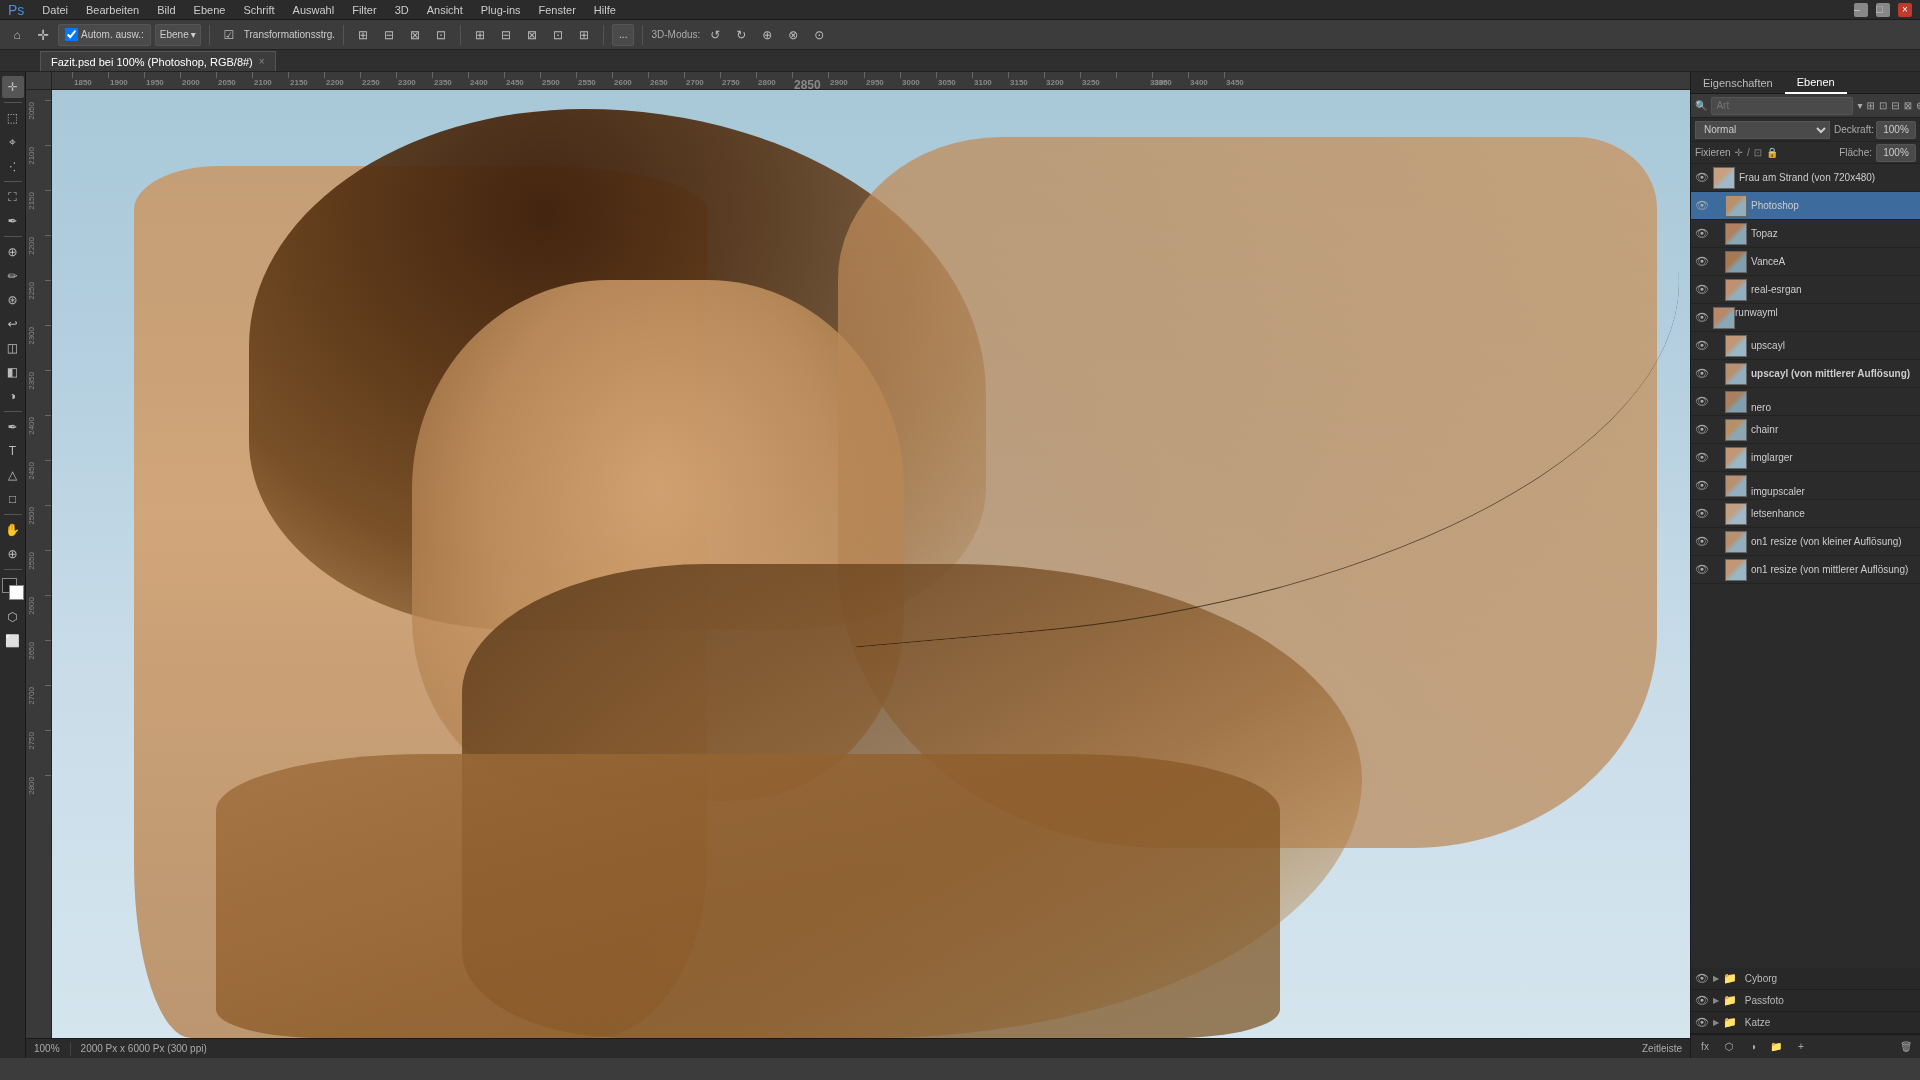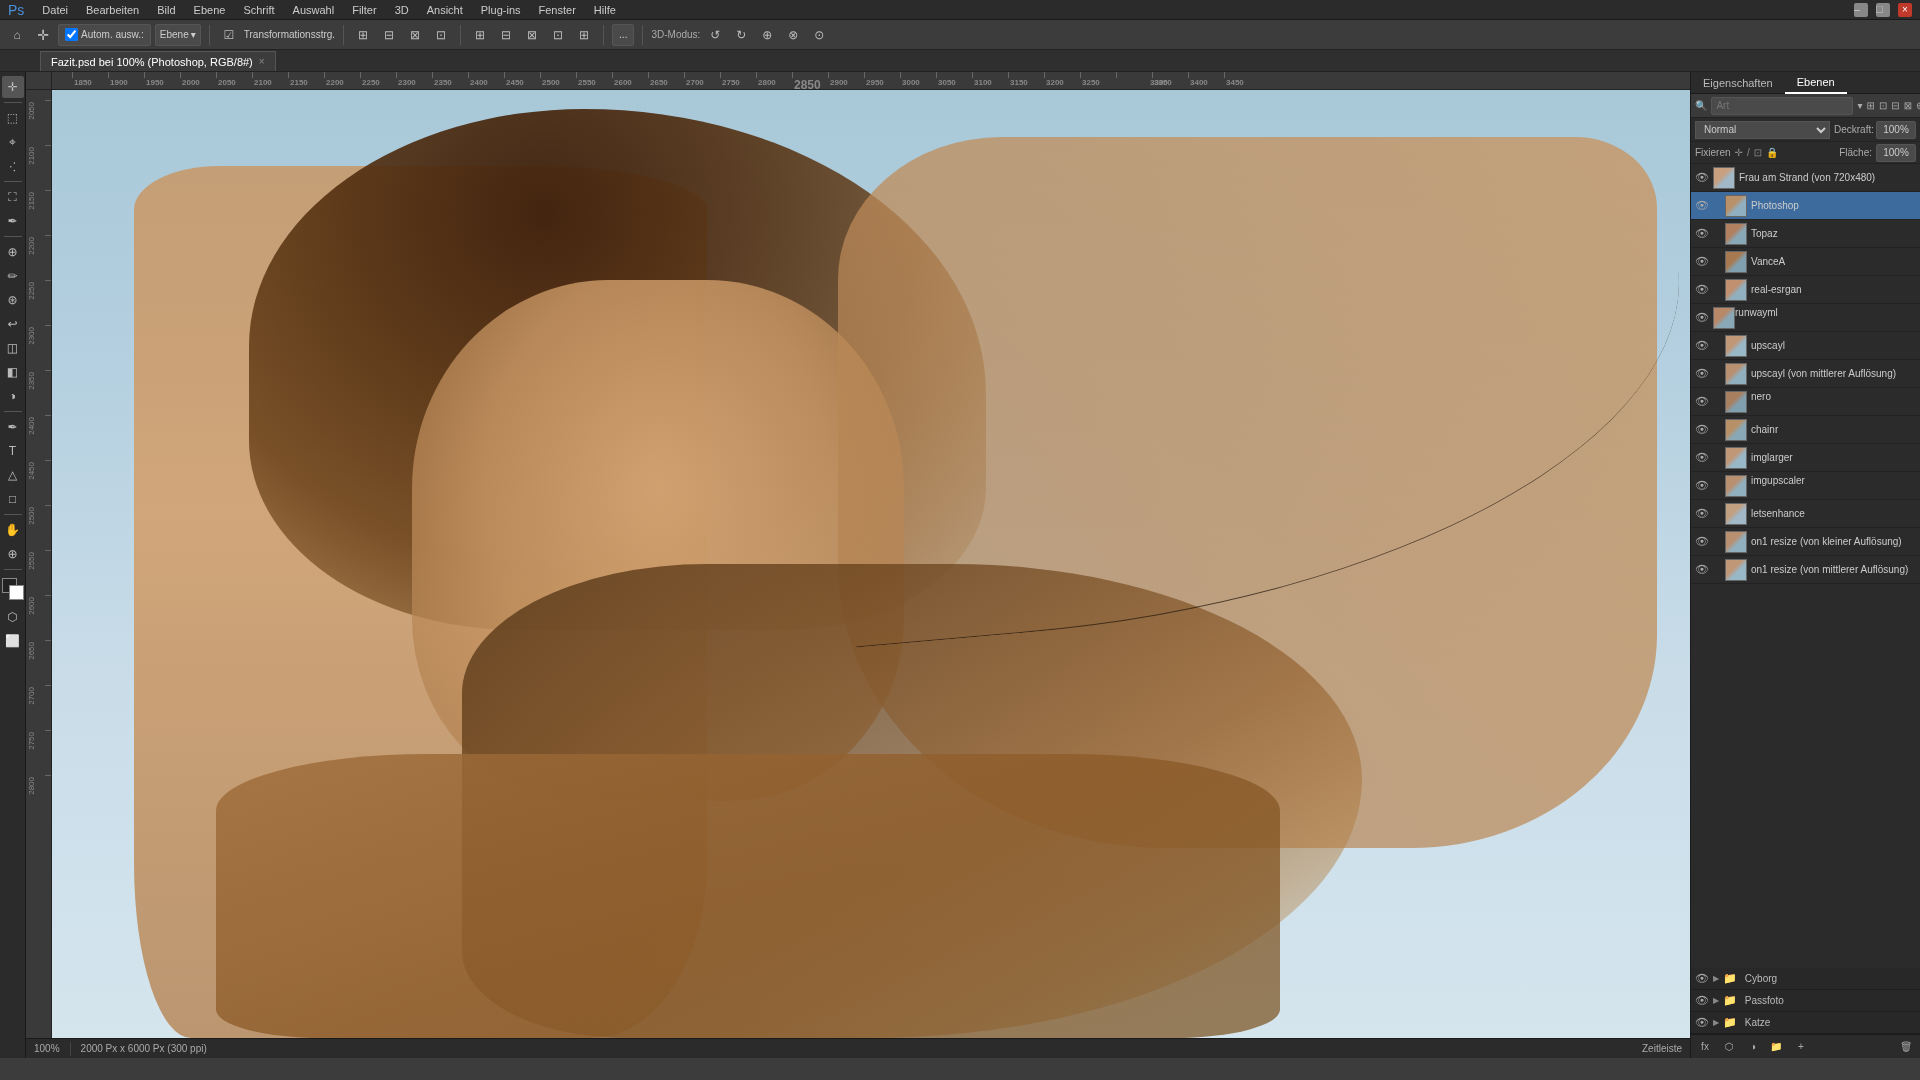--- a/index.html
+++ b/index.html
@@ -813,49 +813,49 @@
     </div>
         <div class="layer-item">
       <span class="layer-eye">👁</span>
       <div style="margin-left:12px;display:flex;align-items:center;gap:4px;flex:1;min-width:0;">
         <div class="layer-thumb thumb-upscayl"></div>
         <span class="layer-name">upscayl</span>
       </div>
     </div>
         <div class="layer-item">
       <span class="layer-eye">👁</span>
-      <div style="margin-left:12px;display:flex;align-items:center;gap:4px;flex:1;min-width:0;">
+      <div style="margin-left:12px;display:flex;align-items:center;gap:4px;flex:1;min-width:0;font-weight:bold;">
         <div class="layer-thumb thumb-upscayl2"></div>
         <span class="layer-name">upscayl (von mittlerer Auflösung)</span>
       </div>
     </div>
         <div class="layer-item">
       <span class="layer-eye">👁</span>
-      <div style="margin-left:12px;display:flex;align-items:flex-start;gap:4px;flex:1;min-width:0;">
+      <div style="margin-left:12px;display:flex;align-items:flex-end;gap:4px;flex:1;min-width:0;">
         <div class="layer-thumb thumb-nero"></div>
         <span class="layer-name">nero</span>
       </div>
     </div>
         <div class="layer-item">
       <span class="layer-eye">👁</span>
       <div style="margin-left:12px;display:flex;align-items:center;gap:4px;flex:1;min-width:0;">
         <div class="layer-thumb thumb-chainr"></div>
         <span class="layer-name">chainr</span>
       </div>
     </div>
         <div class="layer-item">
       <span class="layer-eye">👁</span>
       <div style="margin-left:12px;display:flex;align-items:center;gap:4px;flex:1;min-width:0;">
         <div class="layer-thumb thumb-imglarger"></div>
         <span class="layer-name">imglarger</span>
       </div>
     </div>
         <div class="layer-item">
       <span class="layer-eye">👁</span>
-      <div style="margin-left:12px;display:flex;align-items:flex-start;gap:4px;flex:1;min-width:0;">
+      <div style="margin-left:12px;display:flex;align-items:flex-end;gap:4px;flex:1;min-width:0;">
         <div class="layer-thumb thumb-imgupscaler"></div>
         <span class="layer-name">imgupscaler</span>
       </div>
     </div>
         <div class="layer-item">
       <span class="layer-eye">👁</span>
       <div style="margin-left:12px;display:flex;align-items:center;gap:4px;flex:1;min-width:0;">
         <div class="layer-thumb thumb-lets"></div>
         <span class="layer-name">letsenhance</span>
       </div>

